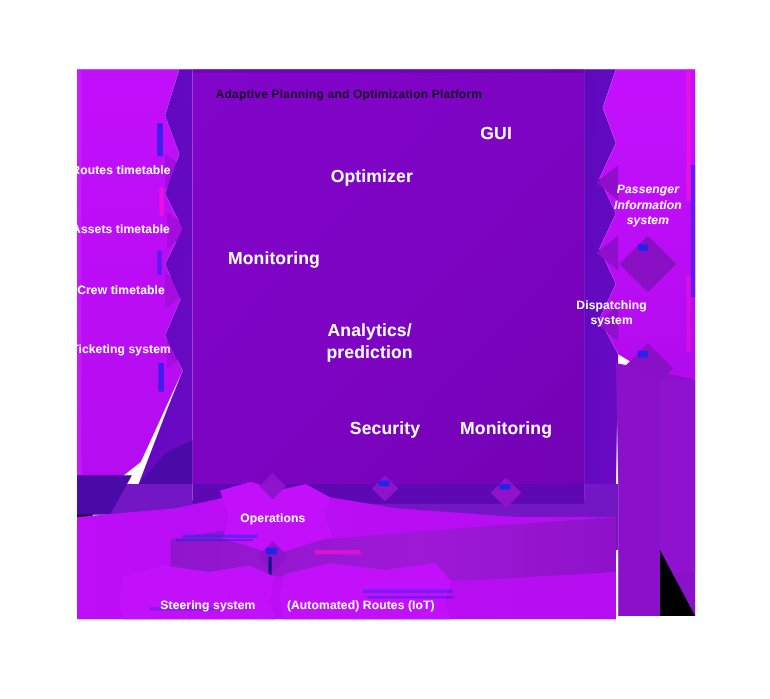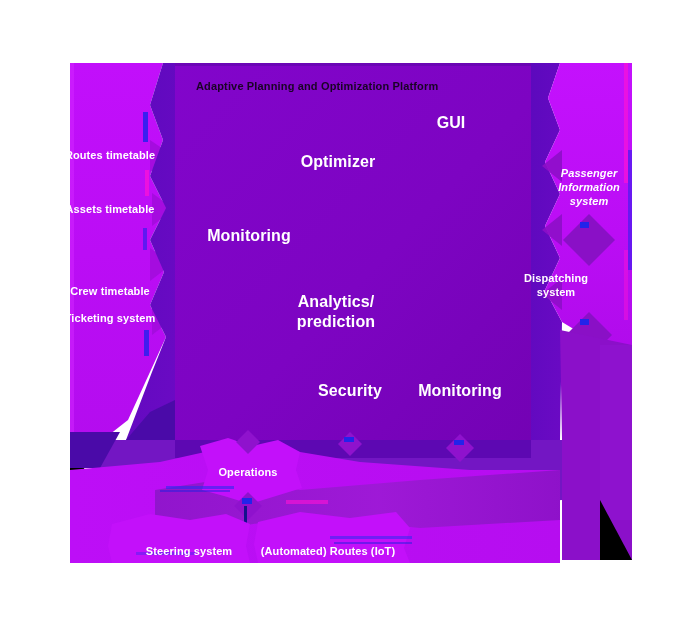--- a/index.html
+++ b/index.html
@@ -192,21 +192,21 @@
   <div class="lbl lbl-md" style="left:451px; top:123px;">GUI</div>
   <div class="lbl lbl-md" style="left:338px; top:162px;">Optimizer</div>
   <div class="lbl lbl-md" style="left:249px; top:236px;">Monitoring</div>
   <div class="lbl lbl-md" style="left:336px; top:312px;">Analytics/
 prediction</div>
   <div class="lbl lbl-md" style="left:350px; top:391px;">Security</div>
   <div class="lbl lbl-md" style="left:460px; top:391px;text-align:center;">Monitoring</div>
 
   <div class="lbl lbl-sm" style="left:110px; top:155px;">Routes timetable</div>
   <div class="lbl lbl-sm" style="left:110px; top:209px;">Assets timetable</div>
-  <div class="lbl lbl-sm" style="left:110px; top:264px;margin-top:27px;">Crew timetable</div>
+  <div class="lbl lbl-sm" style="left:110px; top:264px;">Crew timetable</div>
   <div class="lbl lbl-sm" style="left:110px; top:318px;">Ticketing system</div>
 
   <div class="lbl lbl-sm" style="left:589px; top:187px;font-style:italic;">Passenger
 Information
 system</div>
   <div class="lbl lbl-sm" style="left:556px; top:285px;">Dispatching
 system</div>
 
   <div class="lbl lbl-sm" style="left:248px; top:472px;text-align:center;">Operations</div>
   <div class="lbl lbl-sm" style="left:171px; top:551px;padding-left:36px;">Steering system</div>

